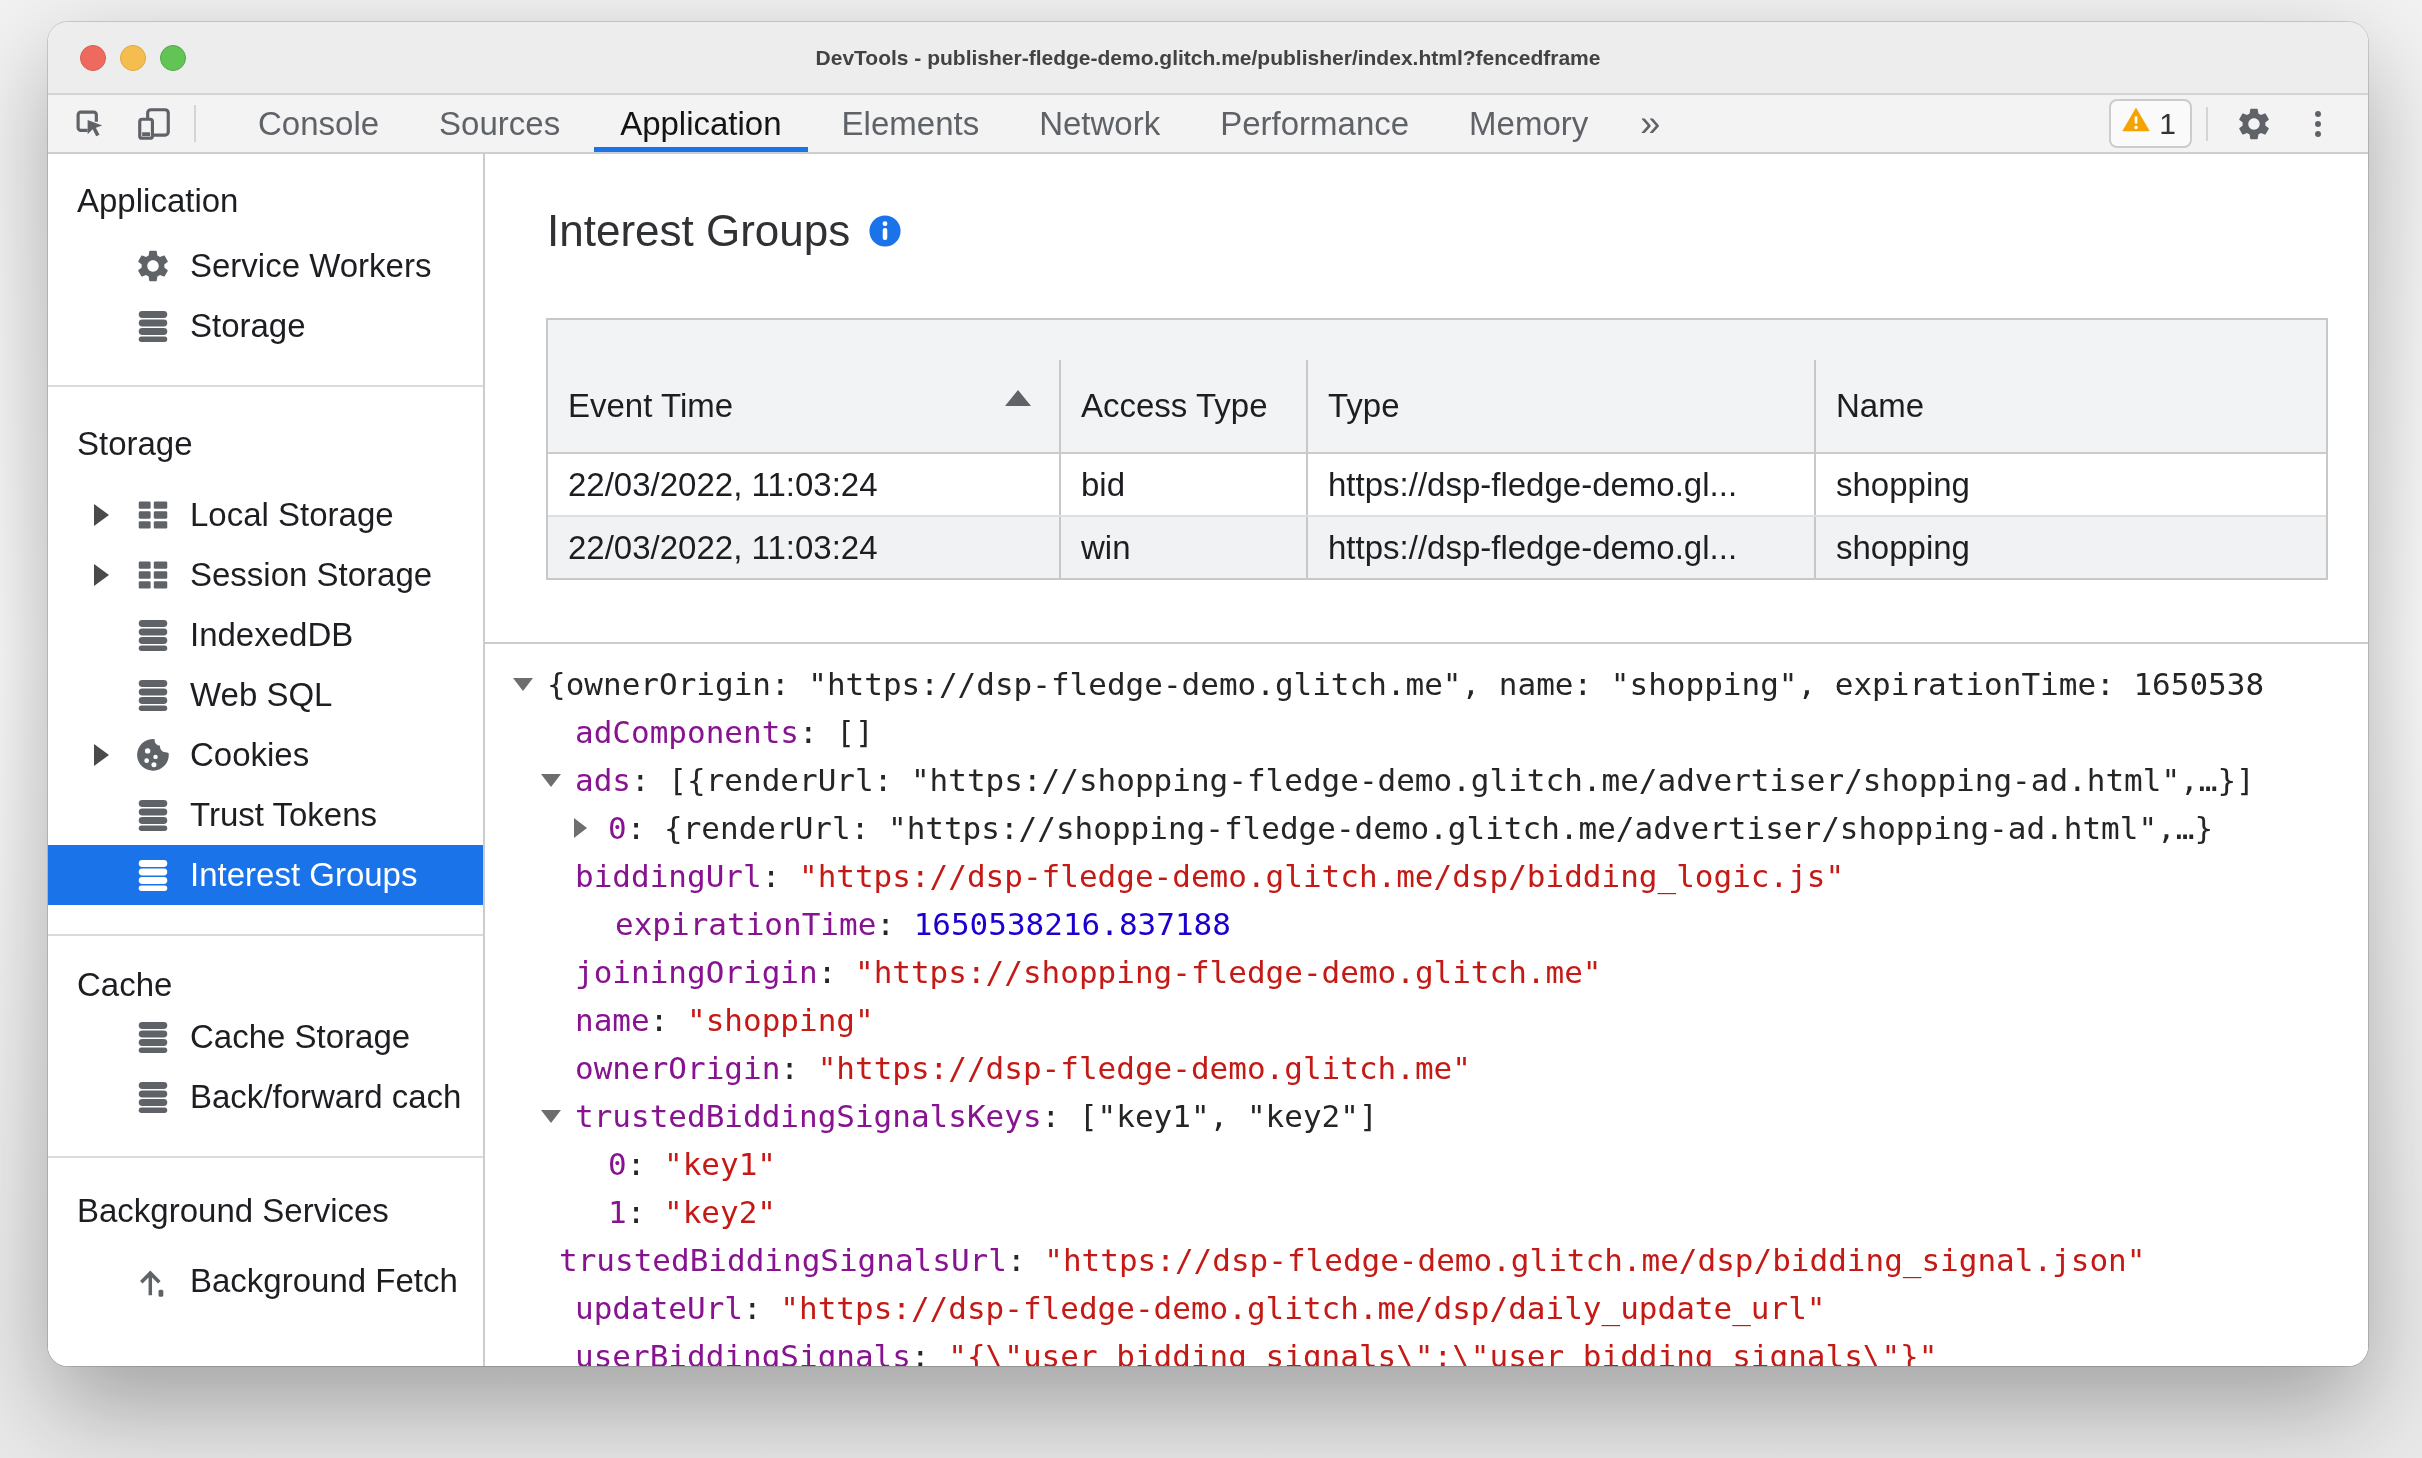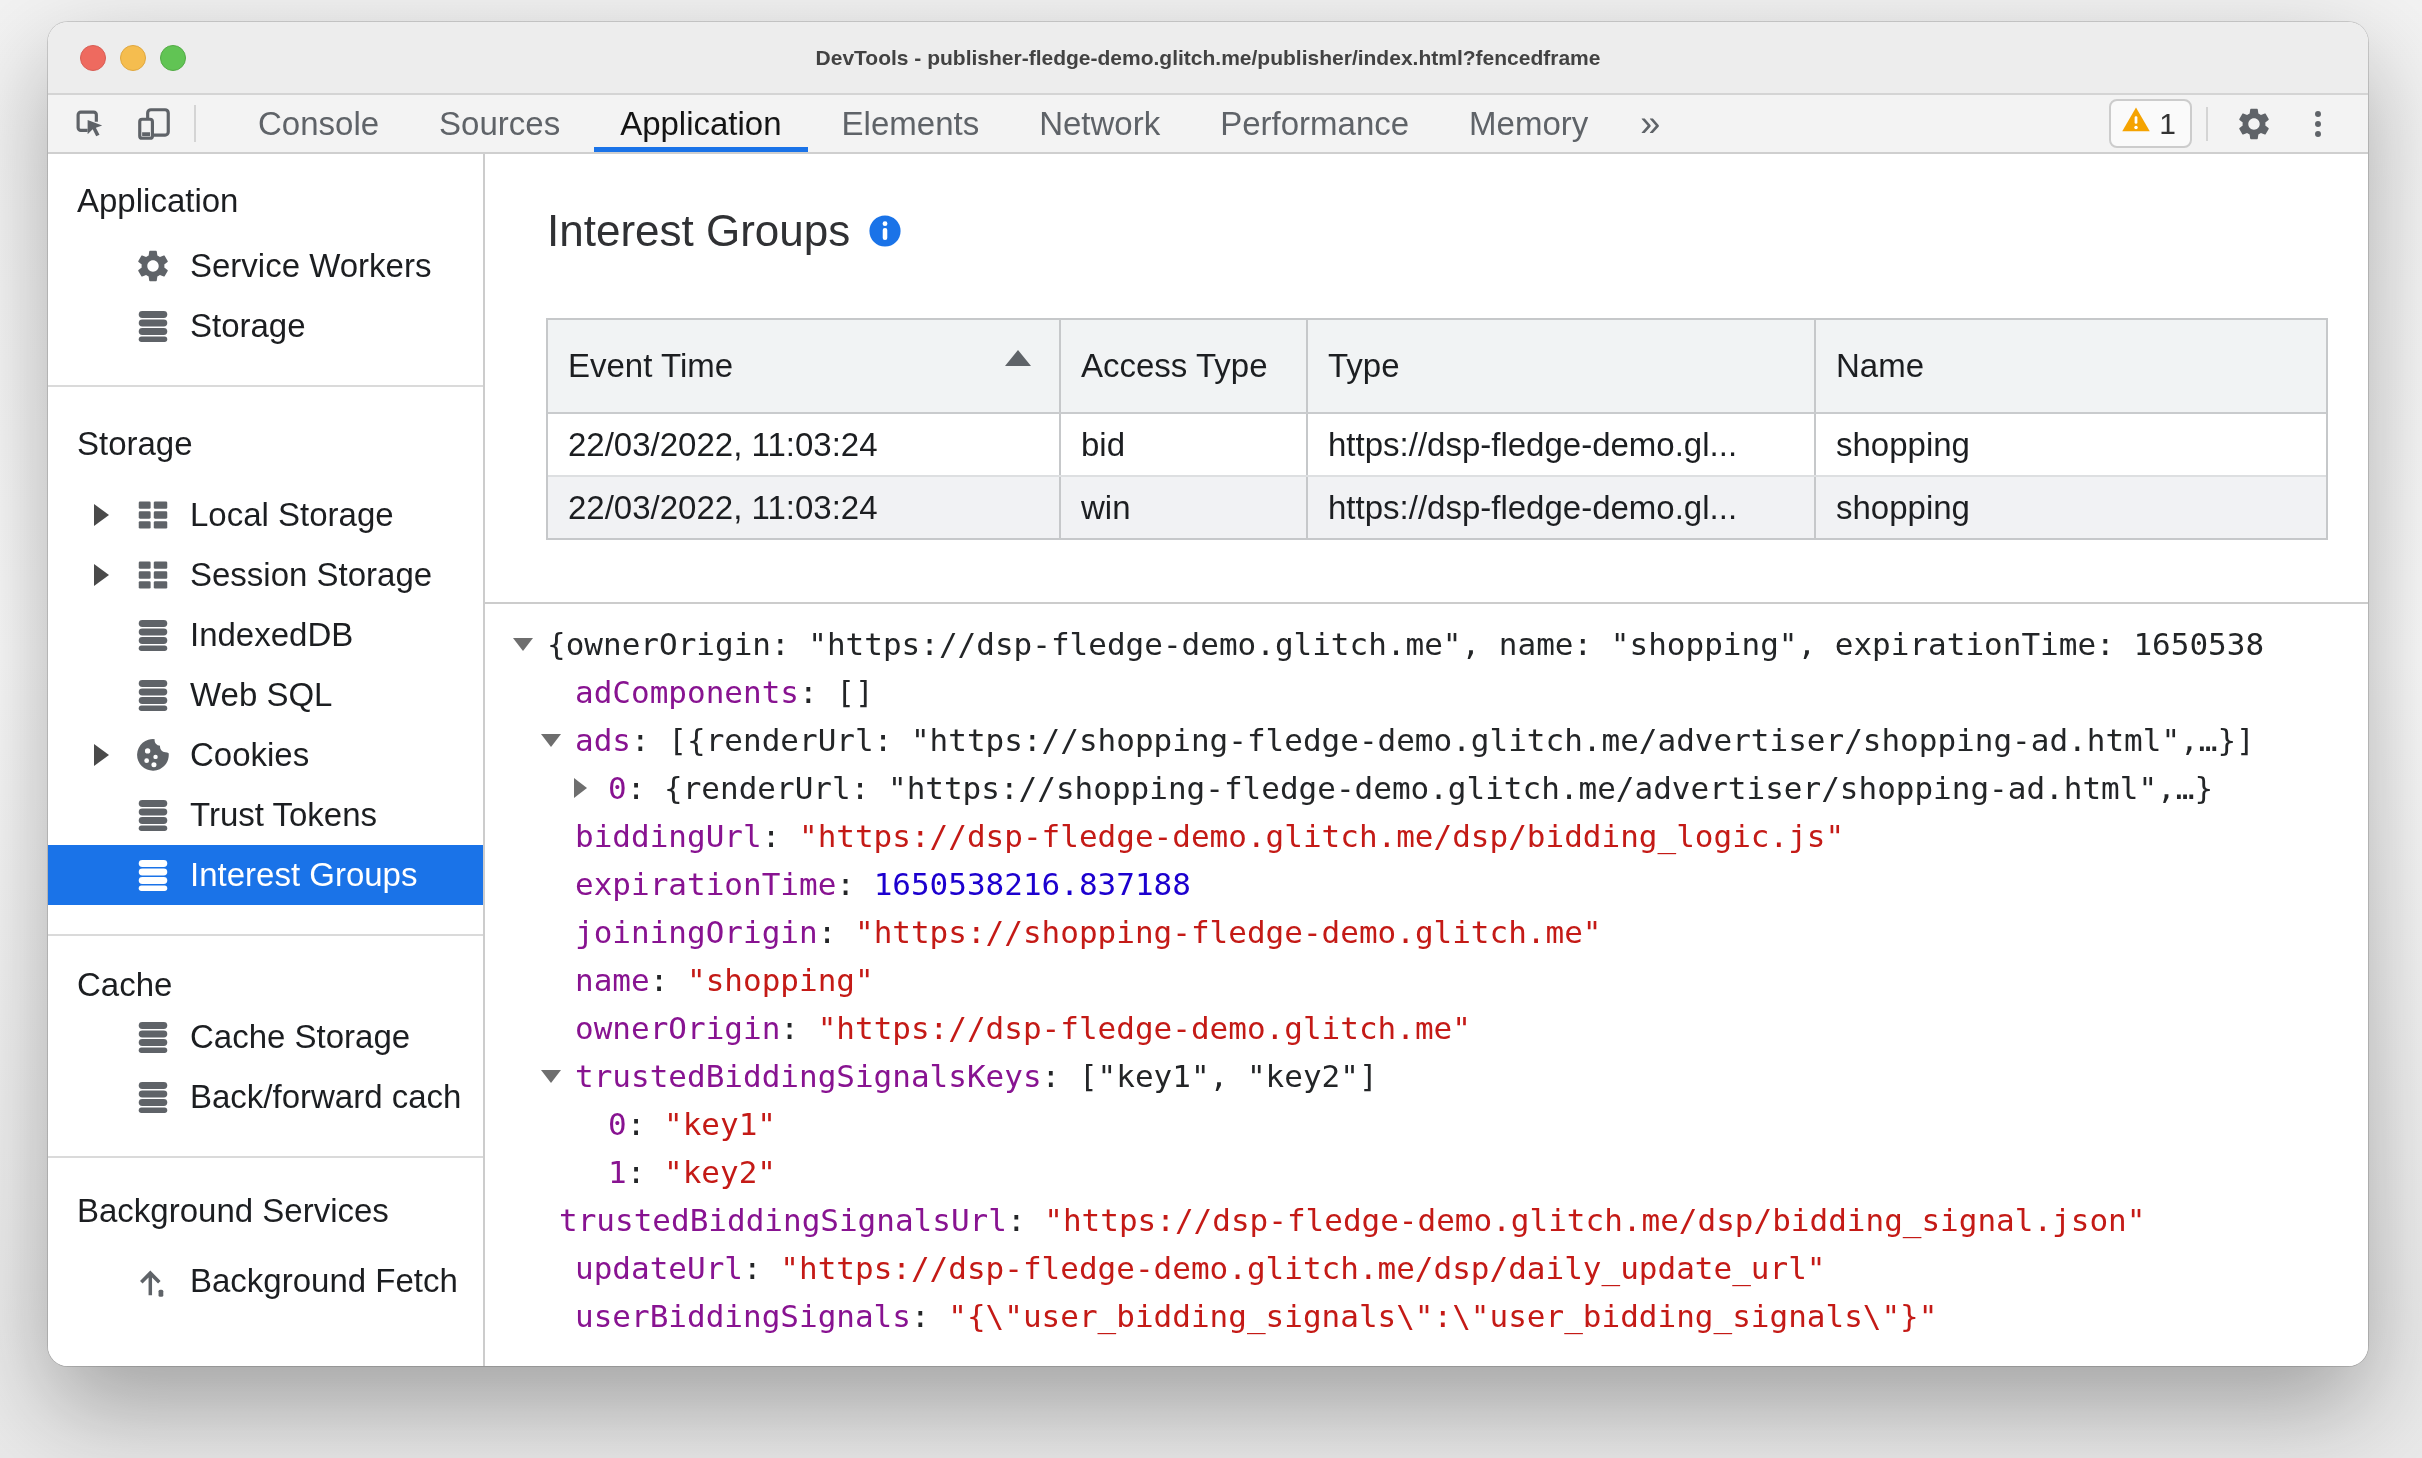--- a/index.html
+++ b/index.html
@@ -71,21 +71,21 @@
   
   .main { flex:1; min-width:0; background:#fff; overflow:hidden; }
   .page-head { margin:52px 0 0 62px; display:flex; align-items:center; gap:18px; }
   .page-title { font-size:44px; color:#303134; font-weight:400; }
   .info-ic { width:34px; height:34px; cursor:pointer; display:flex; }
   .ig-table { margin:62px 0 0 61px; width:1782px; border:2px solid #c6c8ca; font-size:33px; color:#1c1e21; }
   .t-row { display:grid; grid-template-columns:513px 247px 508px 508px; }
   .t-row.head { background:#f1f3f4; border-bottom:2px solid #c9cbcd; }
   .t-cell { height:61px; display:flex; align-items:center; padding:0 0 0 20px; border-right:2px solid #c6c8ca; overflow:hidden; white-space:nowrap; }
   .t-row .t-cell:last-child { border-right:none; }
-  .t-row.head .t-cell { height:92px; position:relative; cursor:pointer; }
+  .t-row.head .t-cell { height:92px; position:relative; cursor:pointer;margin-top:40px; }
   .t-row.r1 { background:#ffffff; }
   .t-row.r2 { background:#f1f2f4; border-top:2px solid #dddfe1; }
   .sort-tri { position:absolute; right:28px; top:30px; width:0; height:0;
     border-left:13px solid transparent; border-right:13px solid transparent; border-bottom:16px solid #5f6368; }
   .panel-divider { margin-top:62px; border-top:2px solid #cccccc; }
   
   .tree { margin-top:16px; font-family:"DejaVu Sans Mono", monospace; font-size:31px; }
   .tree-row { height:48px; display:flex; align-items:center; white-space:pre; overflow:hidden; cursor:default; }
   .arrow-slot { width:34px; flex:0 0 34px; display:flex; align-items:center; }
   .arr-d { width:0; height:0; border-left:10px solid transparent; border-right:10px solid transparent; border-top:13px solid #6e6e6e; }
@@ -370,21 +370,21 @@
         </div>
 
       <div class="panel-divider"></div>
 
       <div class="tree" id="tree">
           <div class="tree-row" style="padding-left: 28px;"><div class="arrow-slot"><div class="arr-d"></div></div><span class="tp">{ownerOrigin: "https://dsp-fledge-demo.glitch.me", name: "shopping", expirationTime: 1650538</span></div>
           <div class="tree-row" style="padding-left: 56px;"><div class="arrow-slot"></div><span class="tk">adComponents</span><span class="tp">: </span><span class="tp">[]</span></div>
           <div class="tree-row" style="padding-left: 56px;"><div class="arrow-slot"><div class="arr-d"></div></div><span class="tk">ads</span><span class="tp">: </span><span class="tp">[{renderUrl: "https://shopping-fledge-demo.glitch.me/advertiser/shopping-ad.html",…}]</span></div>
           <div class="tree-row" style="padding-left: 89px;"><div class="arrow-slot"><div class="arr-rt"></div></div><span class="tk">0</span><span class="tp">: </span><span class="tp">{renderUrl: "https://shopping-fledge-demo.glitch.me/advertiser/shopping-ad.html",…}</span></div>
           <div class="tree-row" style="padding-left: 56px;"><div class="arrow-slot"></div><span class="tk">biddingUrl</span><span class="tp">: </span><span class="ts">"https://dsp-fledge-demo.glitch.me/dsp/bidding_logic.js"</span></div>
-          <div class="tree-row" style="padding-left: 56px;"><div class="arrow-slot"></div><span class="tk">expirationTime</span><span class="tp">: </span><span class="tn">1650538216.837188</span></div>
+          <div class="tree-row" style="padding-left: 56px; margin-left: 40px;"><div class="arrow-slot"></div><span class="tk">expirationTime</span><span class="tp">: </span><span class="tn">1650538216.837188</span></div>
           <div class="tree-row" style="padding-left: 56px;"><div class="arrow-slot"></div><span class="tk">joiningOrigin</span><span class="tp">: </span><span class="ts">"https://shopping-fledge-demo.glitch.me"</span></div>
           <div class="tree-row" style="padding-left: 56px;"><div class="arrow-slot"></div><span class="tk">name</span><span class="tp">: </span><span class="ts">"shopping"</span></div>
           <div class="tree-row" style="padding-left: 56px;"><div class="arrow-slot"></div><span class="tk">ownerOrigin</span><span class="tp">: </span><span class="ts">"https://dsp-fledge-demo.glitch.me"</span></div>
           <div class="tree-row" style="padding-left: 56px;"><div class="arrow-slot"><div class="arr-d"></div></div><span class="tk">trustedBiddingSignalsKeys</span><span class="tp">: </span><span class="tp">["key1", "key2"]</span></div>
           <div class="tree-row" style="padding-left: 89px;"><div class="arrow-slot"></div><span class="tk">0</span><span class="tp">: </span><span class="ts">"key1"</span></div>
           <div class="tree-row" style="padding-left: 89px;"><div class="arrow-slot"></div><span class="tk">1</span><span class="tp">: </span><span class="ts">"key2"</span></div>
           <div class="tree-row" style="padding-left: 40px;"><div class="arrow-slot"></div><span class="tk">trustedBiddingSignalsUrl</span><span class="tp">: </span><span class="ts">"https://dsp-fledge-demo.glitch.me/dsp/bidding_signal.json"</span></div>
           <div class="tree-row" style="padding-left: 56px;"><div class="arrow-slot"></div><span class="tk">updateUrl</span><span class="tp">: </span><span class="ts">"https://dsp-fledge-demo.glitch.me/dsp/daily_update_url"</span></div>
           <div class="tree-row" style="padding-left: 56px;"><div class="arrow-slot"></div><span class="tk">userBiddingSignals</span><span class="tp">: </span><span class="ts">"{\"user_bidding_signals\":\"user_bidding_signals\"}"</span></div>
         </div>

